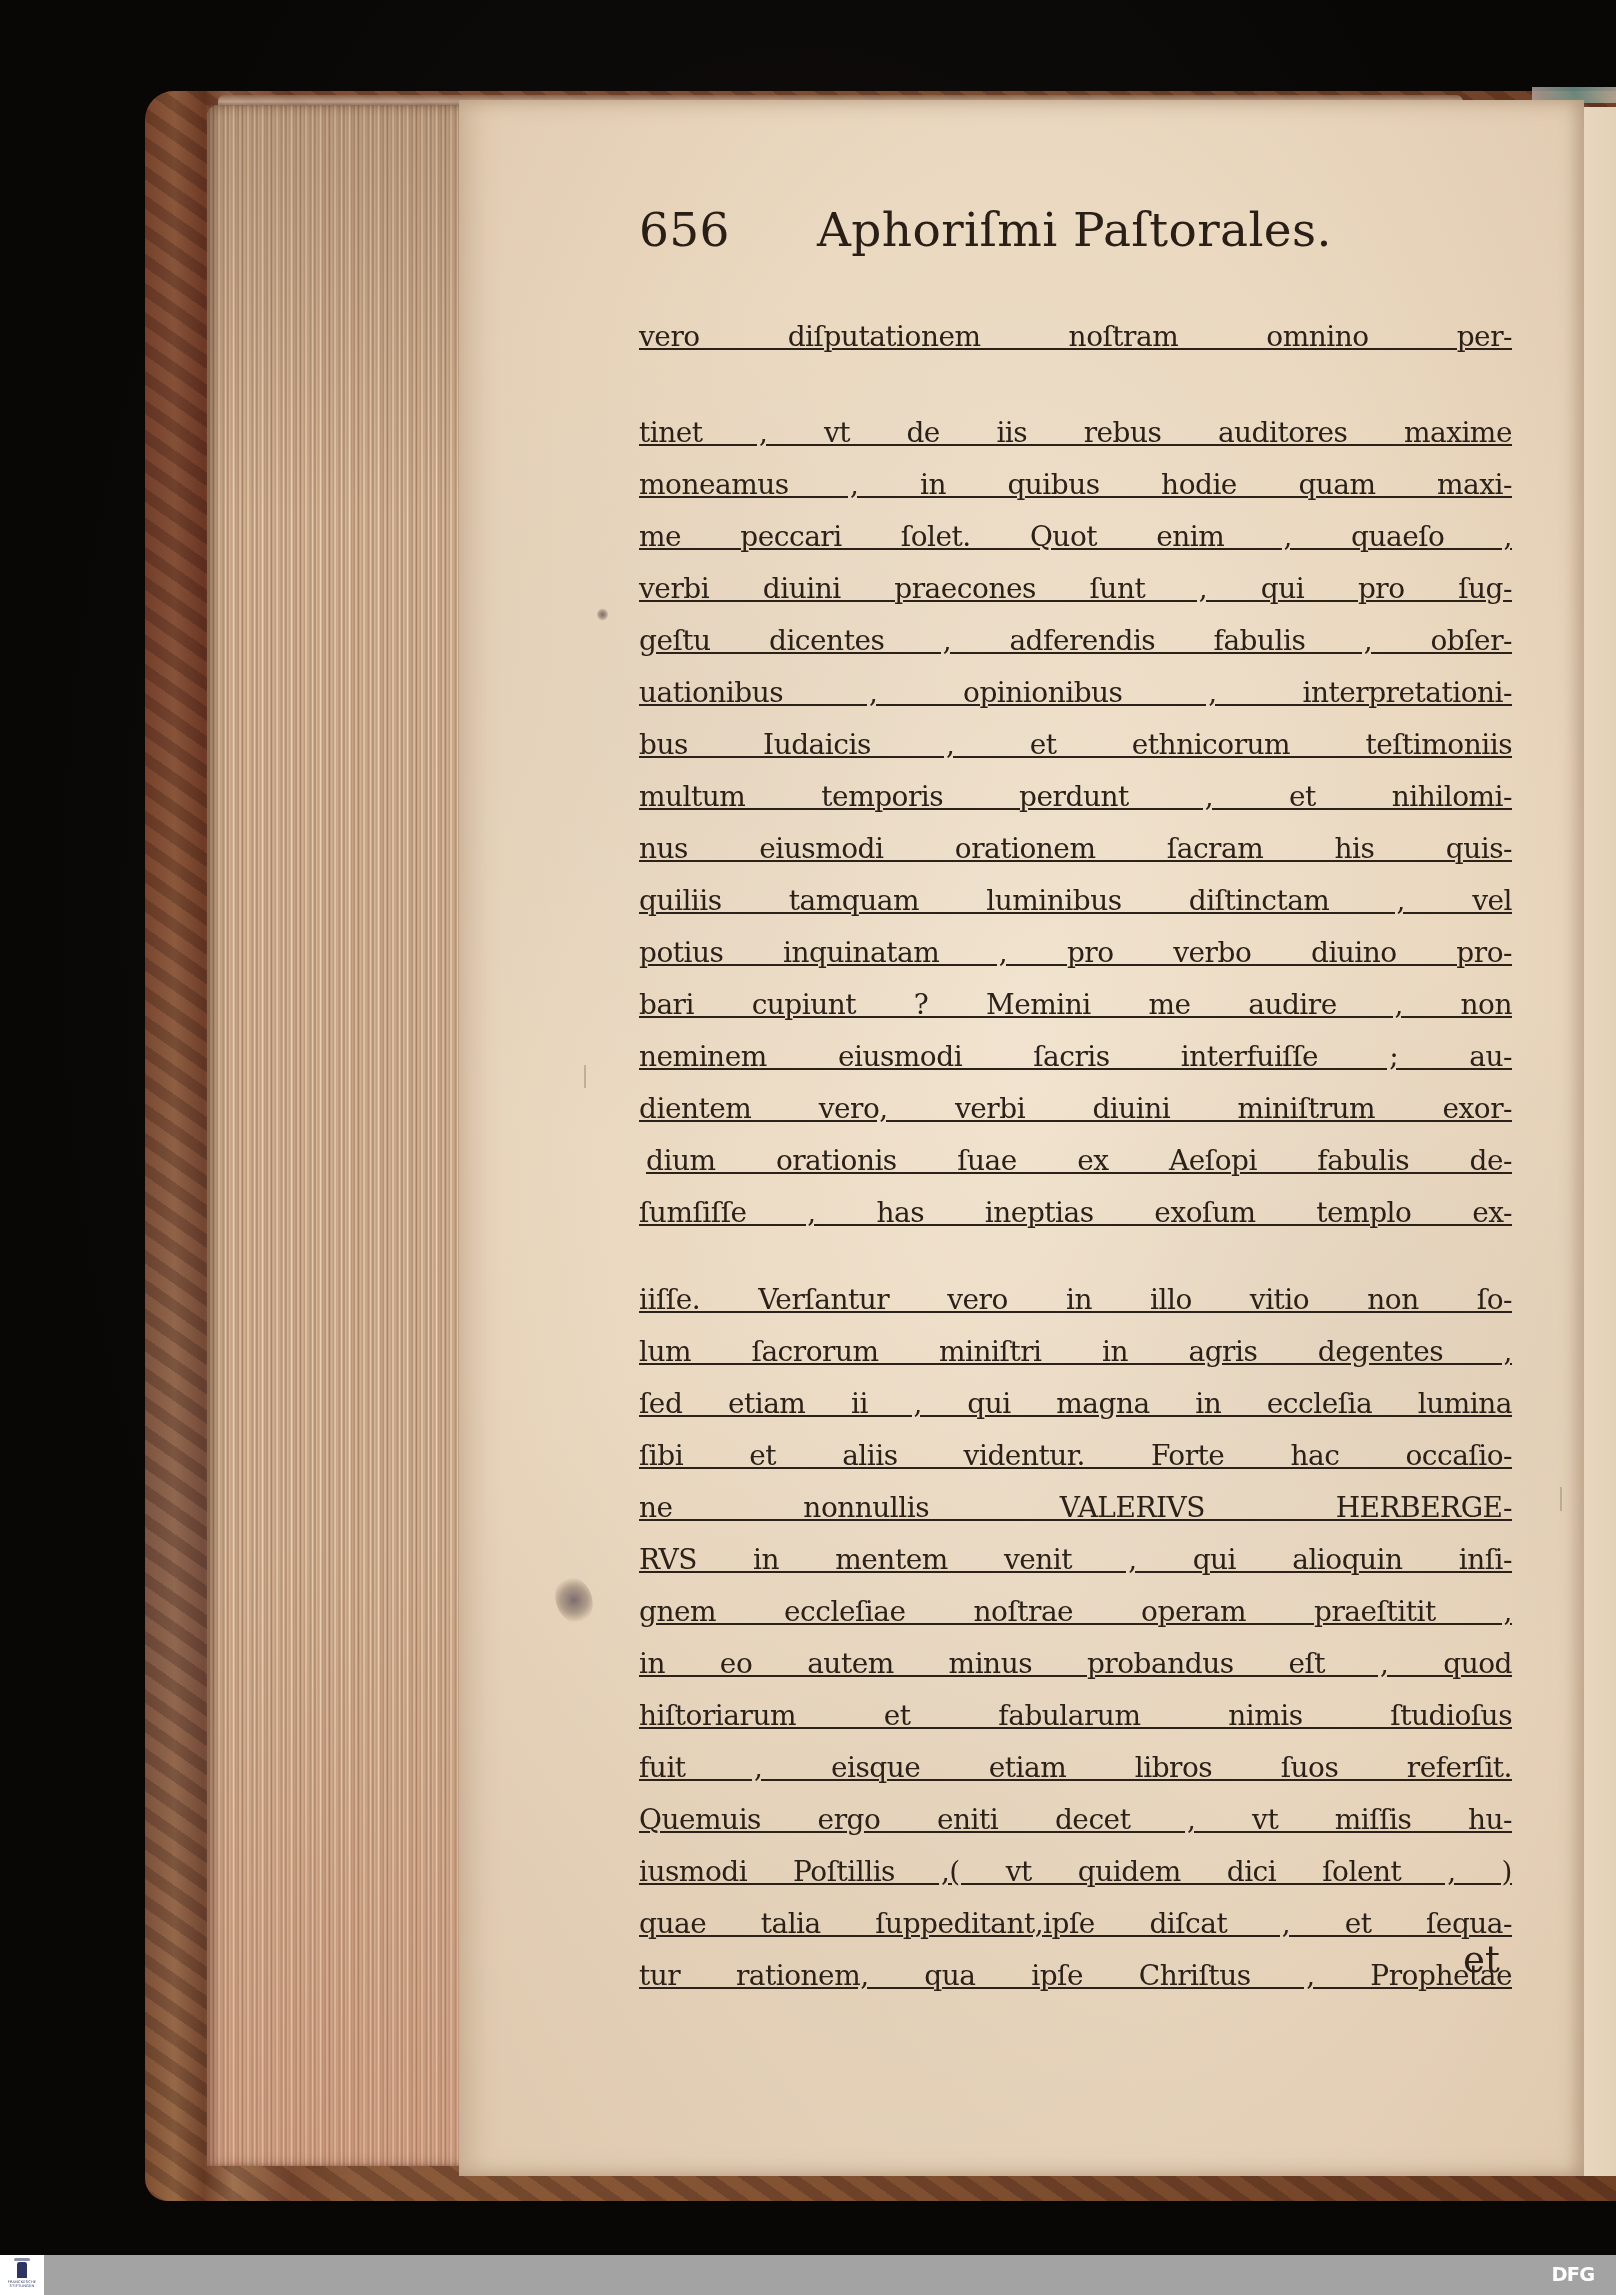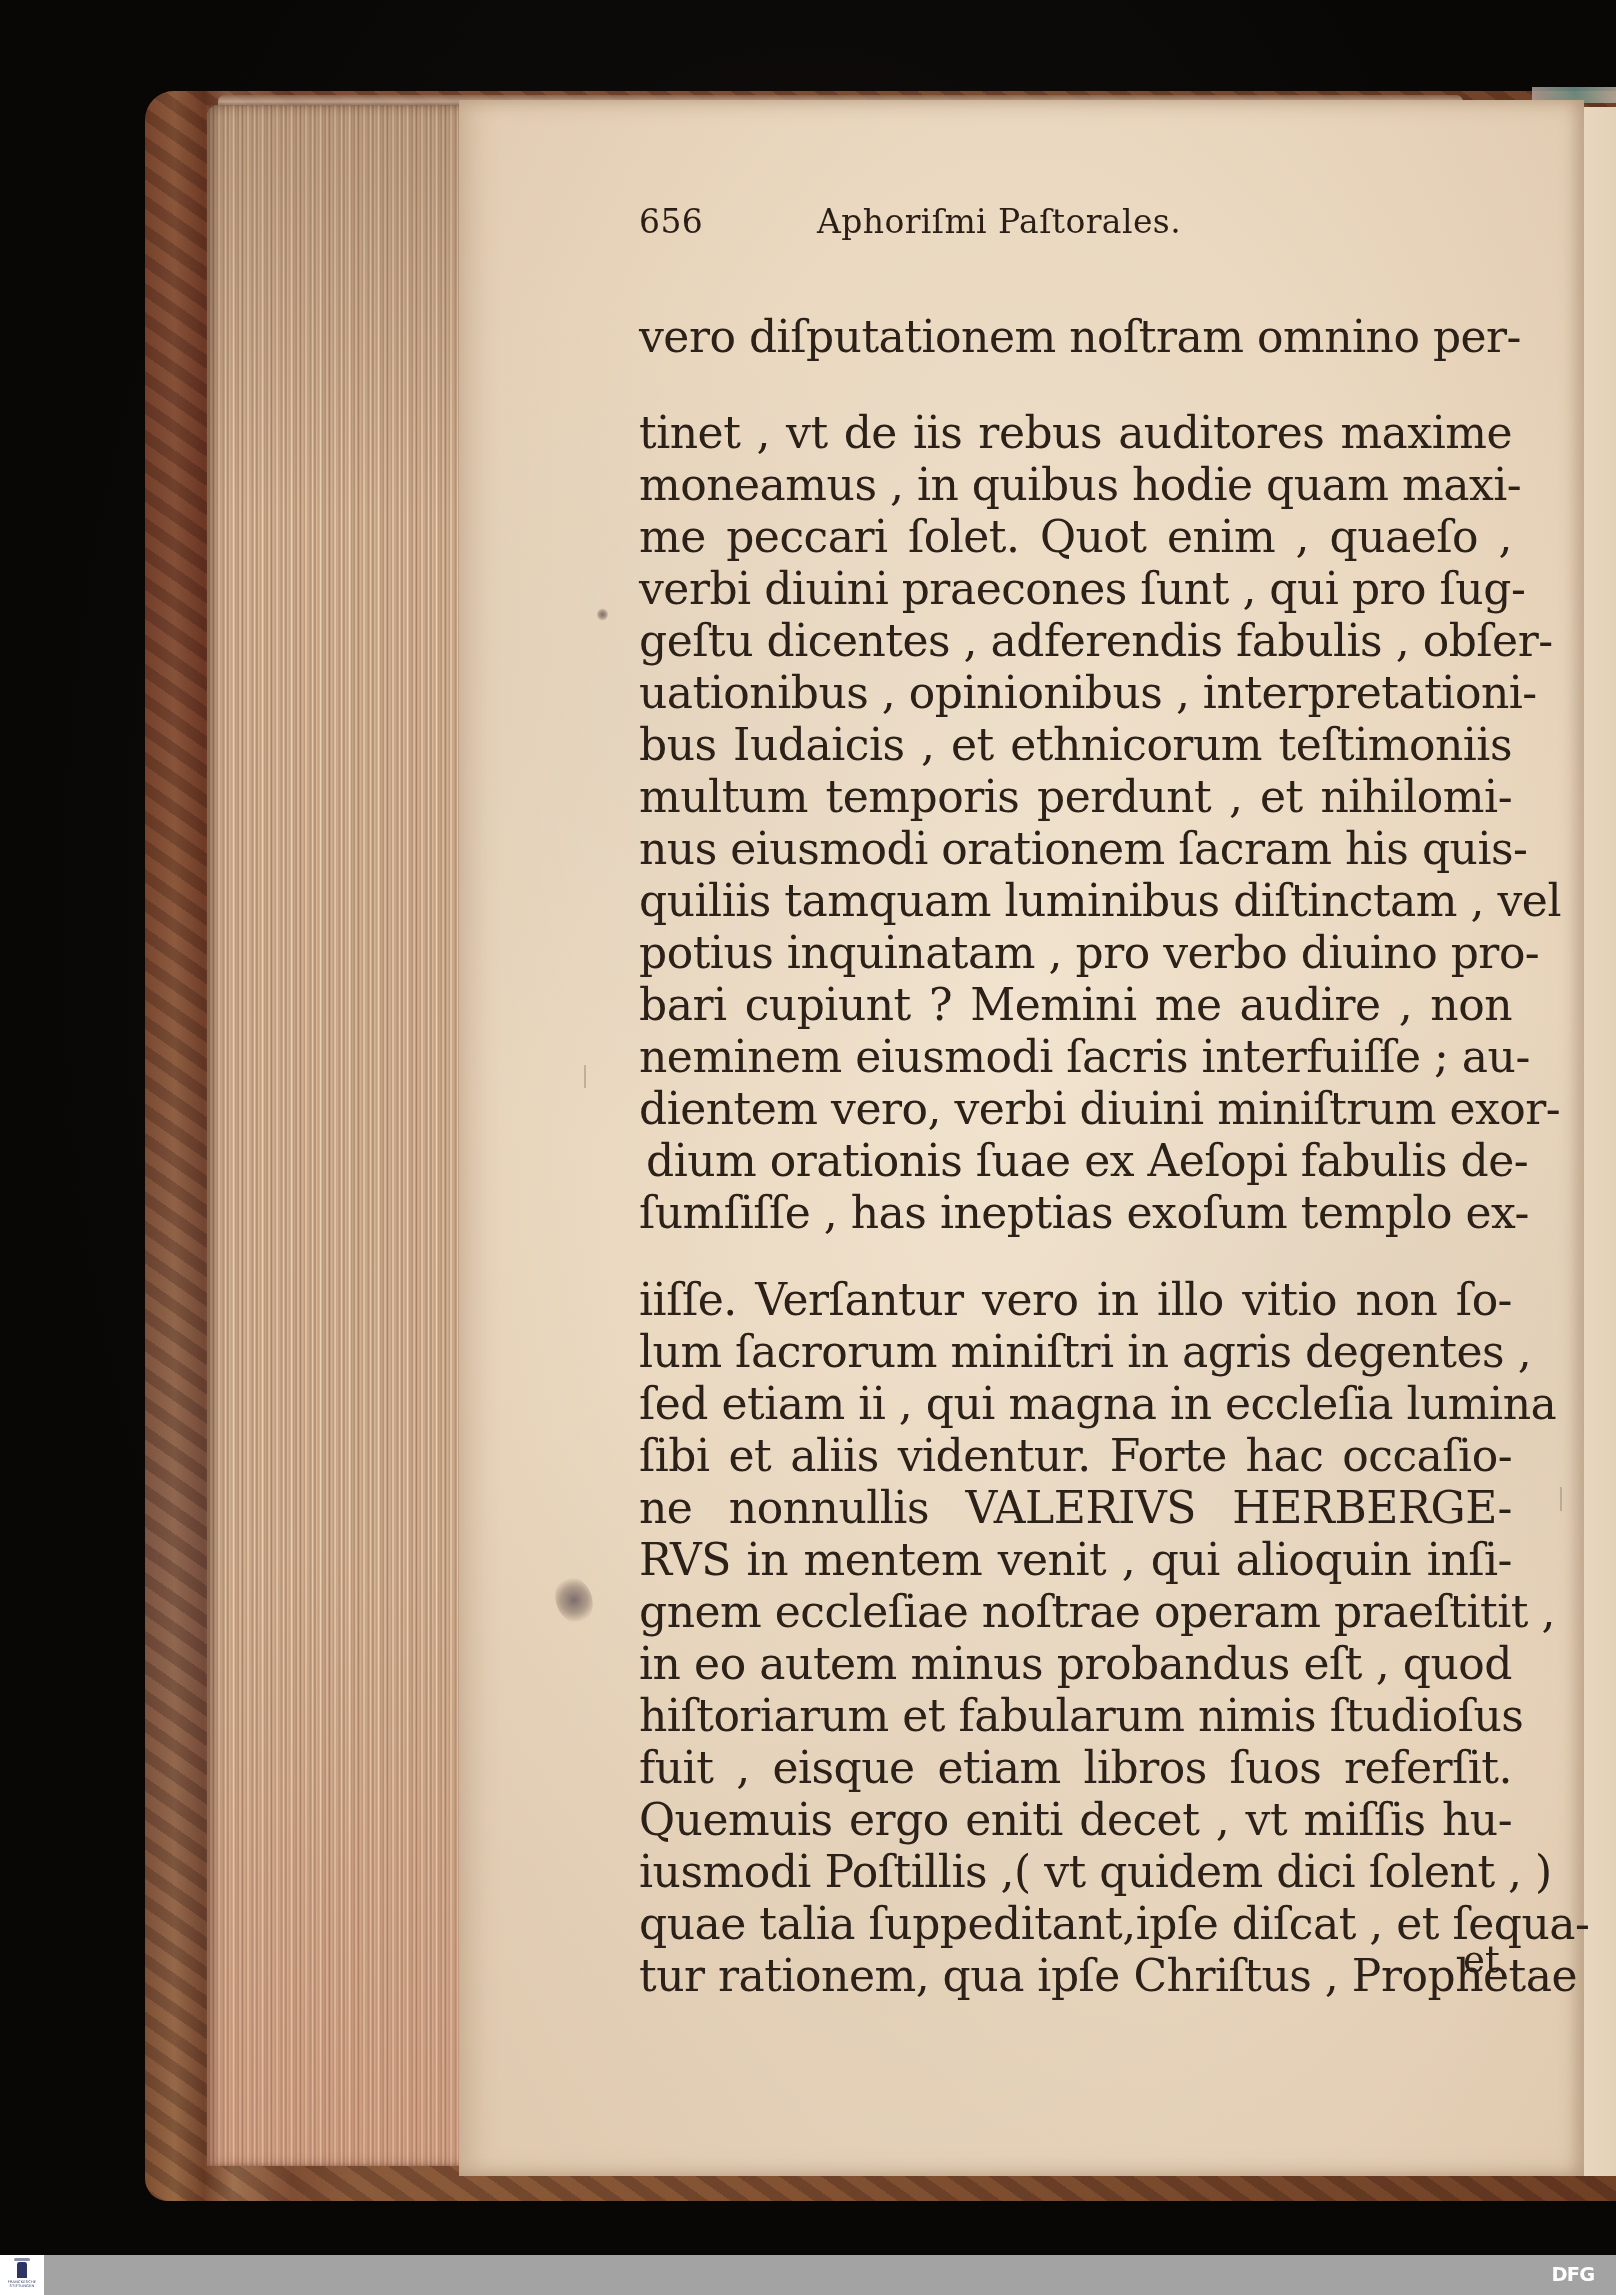--- a/index.html
+++ b/index.html
@@ -97,37 +97,38 @@
       width: 85px; height: 16px;
       background: linear-gradient(90deg, #b9a7a0, #6f9a90 50%, #c2b6a6);
       opacity: 0.8;
     }
     
     .running-head {
       position: absolute;
       left: 639px;
       top: 202px;
       font-family: "DejaVu Serif", serif;
-      font-size: 33px;
+      font-size: 47px;
       color: #2a1f17;
       letter-spacing: 0.4px;
       white-space: nowrap;
     }
     .page-number { display: inline-block; width: 178px; }
     .running-title { display: inline-block; }
     
     .body-text {
       position: absolute;
       left: 639px;
       top: 311px;
       width: 873px;
       font-family: "DejaVu Serif", serif;
-      font-size: 44px;
+      font-size: 28px;
       color: #2b2119;
       line-height: 52px;
+      text-decoration: underline;
     }
     .line {
       display: block;
       white-space: nowrap;
       text-align: justify;
       text-align-last: justify;
       height: 52px;
       letter-spacing: -0.5px;
     }
     .catchword {

